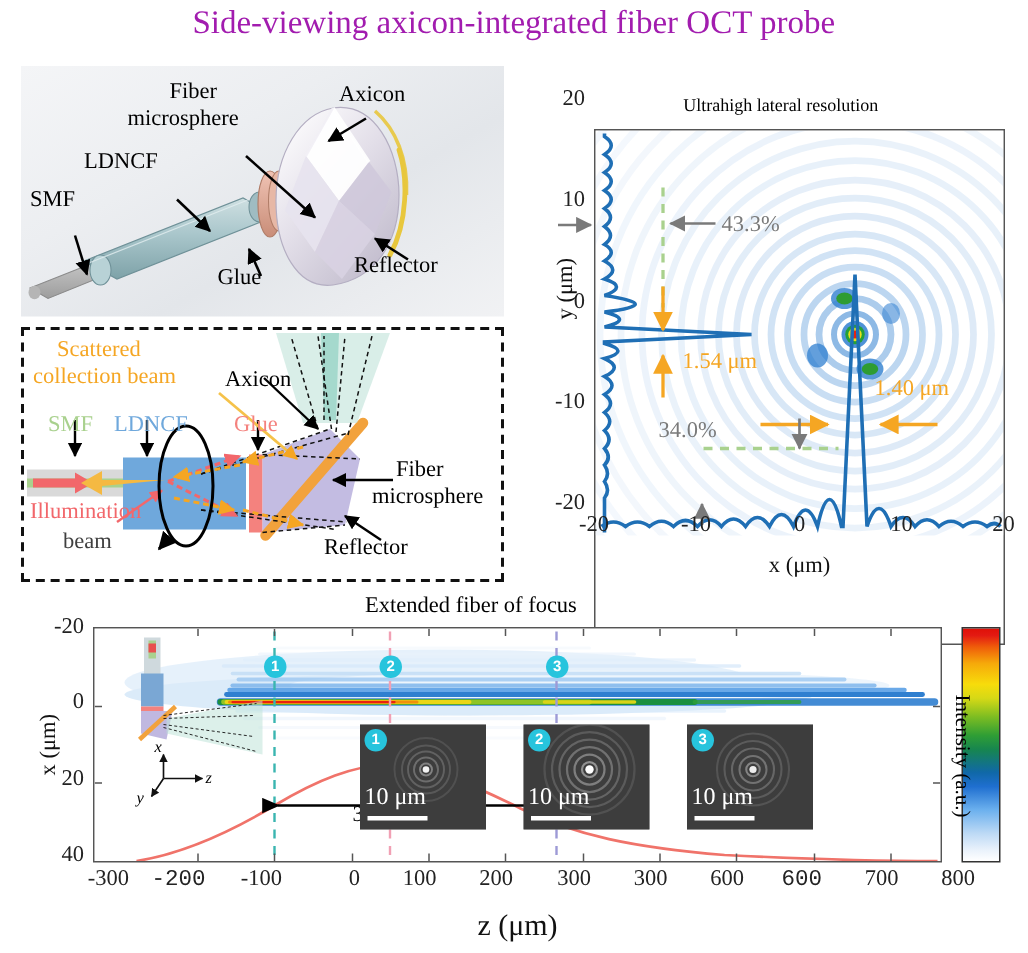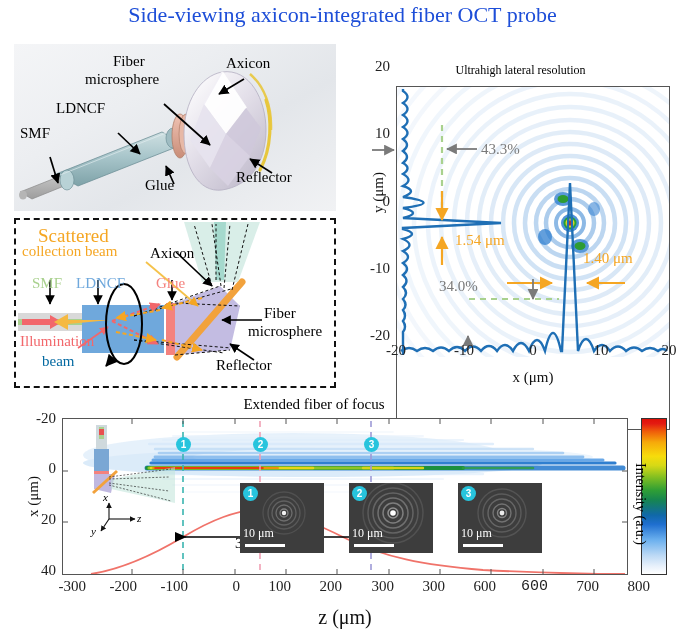--- a/index.html
+++ b/index.html
@@ -3,21 +3,21 @@
 <meta charset="utf-8">
 <style>
   html,body{margin:0;padding:0;background:#fff;}
   body{width:685px;height:635px;position:relative;overflow:hidden;
        font-family:"Liberation Serif", serif; color:#111;}
   .abs{position:absolute;}
   .nosel{user-select:none;}
 
   
   #fig-title{left:0;top:2px;width:685px;text-align:center;
-    font-size:22px;font-family:"Liberation Serif",serif;color:#1d4ed8;letter-spacing:0px;}
+    font-size:22px;font-family:"Liberation Serif",serif;color:#a21caf;letter-spacing:0px;}
 
   
   #panel-render{left:14px;top:44px;width:322px;height:167px;overflow:hidden;
      background:linear-gradient(150deg,#f4f5f7 0%,#eceef1 35%,#e3e6ea 62%,#f1f2f4 100%);}
   #panel-render svg{display:block}
   .lbl{position:absolute;font-family:"Liberation Serif",serif;font-size:15px;color:#000;white-space:nowrap;line-height:1.05;}
 
   
   #panel-schem{left:14px;top:218px;width:322px;height:170px;
      border:2.5px dashed #111;background:#fff;overflow:hidden;box-sizing:border-box;}
@@ -48,21 +48,21 @@
      background:linear-gradient(to top,#ffffff 0%,#e8f1fb 5%,#bcd9f5 12%,#6bb0ee 22%,
        #1f6fd0 32%,#1068a8 38%,#17864f 48%,#2f9e35 54%,#7dbd22 62%,#d6d916 70%,
        #f7dc0b 76%,#f6a90a 85%,#ef5d0a 92%,#e31a12 97%,#e01007 100%);}
   #cbar-label{left:648px;top:48px;width:120px;font-size:14px;transform:rotate(90deg);
      transform-origin:left top;text-align:center;color:#000;}
 
   .badge{position:absolute;width:15px;height:15px;border-radius:50%;
      background:#27c4dd;color:#fff;font-size:10px;font-weight:bold;
      font-family:"Liberation Sans",sans-serif;text-align:center;line-height:15px;}
   .inset{position:absolute;background:#3a3a3a;overflow:hidden;}
-  .inset .sb-txt{position:absolute;left:3px;bottom:12px;color:#fff;font-size:12px;
+  .inset .sb-txt{position:absolute;left:3px;bottom:12px;color:#fff;font-size:16px;
      font-family:"Liberation Serif",serif;text-align:right;}
   .inset .sb-bar{position:absolute;left:5px;bottom:6px;width:40px;height:3px;background:#fff;}
 </style>
 </head>
 <body>
 
 <div class="abs nosel" id="fig-title">Side-viewing axicon-integrated fiber OCT probe</div>
 
 <div class="abs" id="panel-render">
   <svg width="322" height="167" viewBox="0 0 322 167">
@@ -207,31 +207,31 @@
         <path d="M0,0 L6,3 L0,6 z" fill="#000"></path>
         </marker>
       <marker id="rh" markerWidth="6" markerHeight="6" refX="5" refY="2.6" orient="auto">
         <path d="M0,0 L5.5,2.6 L0,5.2 z" fill="#f2676b"></path>
         </marker>
       <marker id="oh" markerWidth="6" markerHeight="6" refX="5" refY="2.6" orient="auto">
         <path d="M0,0 L5.5,2.6 L0,5.2 z" fill="#f5a623"></path>
         </marker>
     </defs>
   </svg>
-  <div class="slbl nosel" style="left:22px;top:6px;font-size:19px;color:#f5a623;">Scattered</div>
+  <div class="slbl nosel" style="left:22px;top:6px;font-size:15px;color:#f5a623;">Scattered</div>
   <div class="slbl nosel" style="left:6px;top:24px;font-size:15px;color:#f5a623;">collection beam</div>
   <div class="slbl nosel" style="left:16px;top:56px;font-size:15px;color:#a9d18e;">SMF</div>
   <div class="slbl nosel" style="left:60px;top:56px;font-size:15px;color:#6fa8dc;">LDNCF</div>
   <div class="slbl nosel" style="left:140px;top:56px;font-size:15px;color:#f4827e;">Glue</div>
   <div class="slbl nosel" style="left:134px;top:26px;font-size:15px;color:#000;">Axicon</div>
   <div class="slbl nosel" style="left:248px;top:86px;font-size:15px;color:#000;">Fiber</div>
   <div class="slbl nosel" style="left:232px;top:104px;font-size:15px;color:#000;">microsphere</div>
   <div class="slbl nosel" style="left:200px;top:138px;font-size:15px;color:#000;">Reflector</div>
   <div class="slbl nosel" style="left:4px;top:114px;font-size:15px;color:#f2676b;">Illumination</div>
-  <div class="slbl nosel" style="left:26px;top:134px;font-size:15px;color:#0369a1;">beam</div>
+  <div class="slbl nosel" style="left:26px;top:134px;font-size:15px;color:#404040;">beam</div>
 </div>
 
 <div class="abs" id="panel-lat">
   <div class="abs nosel" id="lat-title">Ultrahigh lateral resolution</div>
 
   <div class="abs" id="lat-axes">
     <svg width="272" height="270" viewBox="0 0 272 270">
       <defs>
         <radialGradient id="ring" cx="0.5" cy="0.5" r="0.5">
           <stop offset="0" stop-color="#2f7fd0" stop-opacity="0.9"></stop>
@@ -528,21 +528,21 @@
       <div class="sb-bar"></div>
     </div>
   </div>
 
   <div class="eticky nosel" style="left:22px;top:14px;">-20</div>
   <div class="eticky nosel" style="left:22px;top:64px;">0</div>
   <div class="eticky nosel" style="left:22px;top:115px;">20</div>
   <div class="eticky nosel" style="left:22px;top:166px;">40</div>
 
   <div class="etickx nosel" style="left:38px;">-300</div>
-  <div class="etickx nosel" style="left:89px;">-200</div>
+  <div class="etickx nosel" style="left:89px;font-family:Liberation Mono, monospace;">-200</div>
   <div class="etickx nosel" style="left:140px;">-100</div>
   <div class="etickx nosel" style="left:192px;">0</div>
   <div class="etickx nosel" style="left:243px;">100</div>
   <div class="etickx nosel" style="left:294px;">200</div>
   <div class="etickx nosel" style="left:346px;">300</div>
   <div class="etickx nosel" style="left:397px;">300</div>
   <div class="etickx nosel" style="left:448px;">600</div>
   <div class="etickx nosel" style="left:500px;font-family:Liberation Mono, monospace;">600</div>
   <div class="etickx nosel" style="left:551px;">700</div>
   <div class="etickx nosel" style="left:602px;">800</div>

